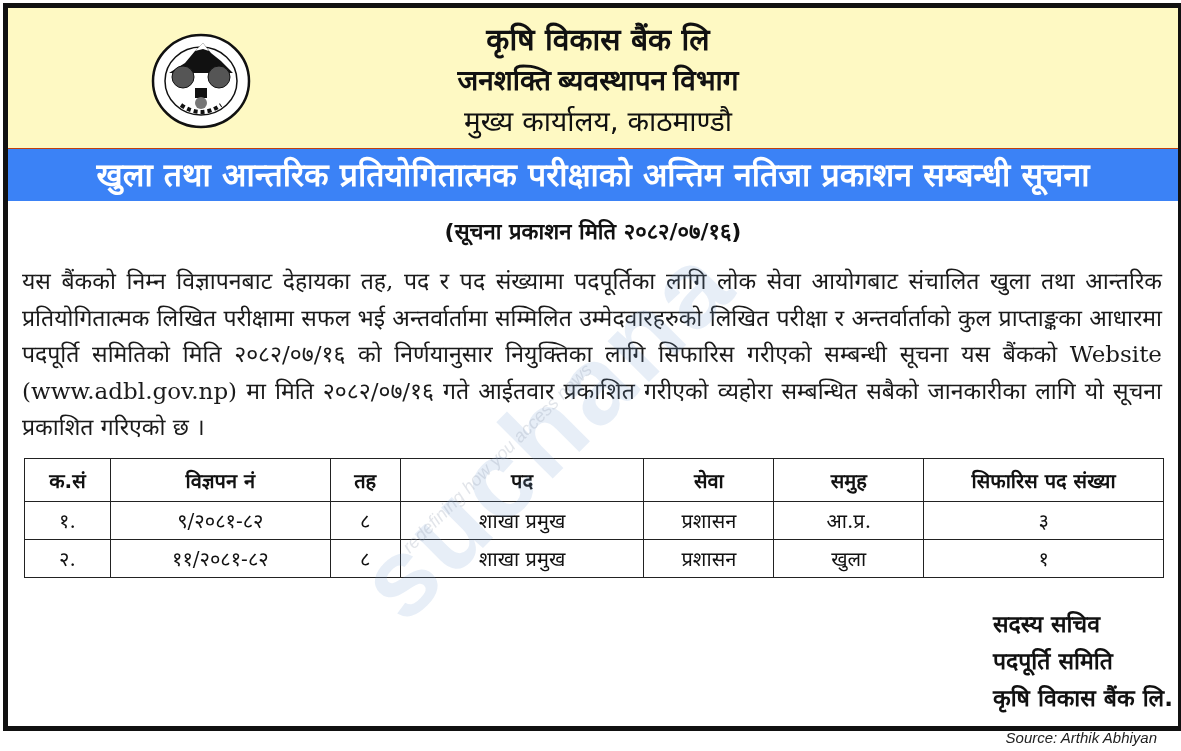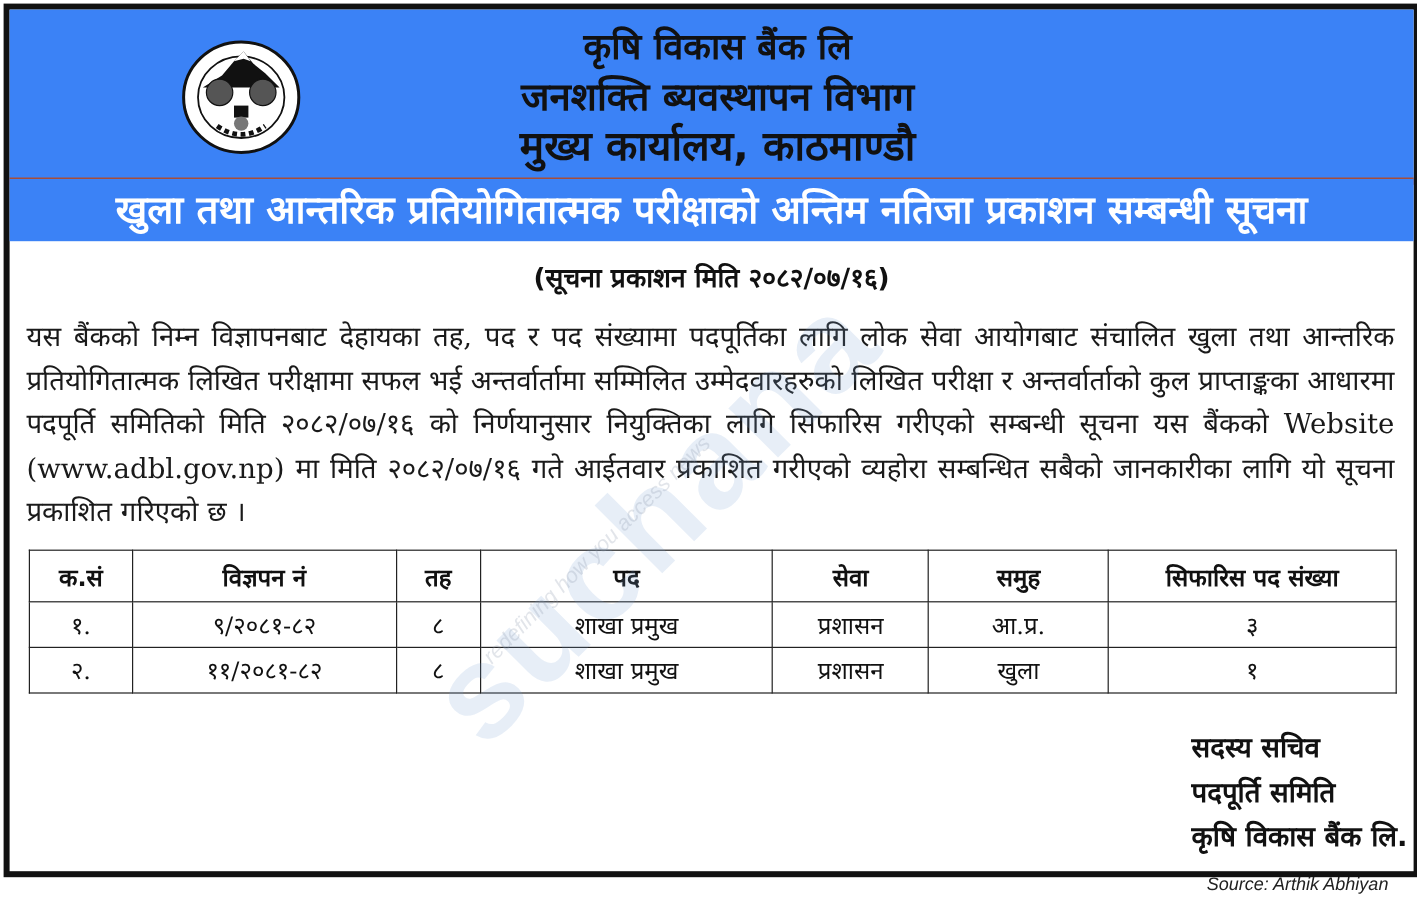--- a/index.html
+++ b/index.html
@@ -6,29 +6,29 @@
   body {
     width: 1181px; height: 751px; position: relative; overflow: hidden;
     font-family: "DejaVu Sans", sans-serif; color: #111;
   }
   .frame {
     position: absolute; left: 3px; top: 3px; width: 1170px; height: 718px;
     border: 5px solid #111; box-sizing: content-box; background: #fff;
   }
   .header {
     position: absolute; left: 0; top: 0; width: 1170px; height: 140px;
-    background: #3b82f6; border-bottom: 6px solid #c2410c;
+    background: #fef9c3; border-bottom: 6px solid #c2410c;
   }
   .logo {
     position: absolute; left: 143px; top: 25px; width: 100px; height: 96px;
   }
   .hdr-text { position: absolute; left: 380px; top: 12px; width: 420px; text-align: center; }
   .hdr-l1 { font-size: 30px; font-weight: bold; line-height: 40px; }
-  .hdr-l2 { font-size: 32px; font-weight: bold; line-height: 42px; }
-  .hdr-l3 { font-size: 34px; font-weight: bold; line-height: 40px; }
+  .hdr-l2 { font-size: 28px; font-weight: bold; line-height: 42px; font-family: Liberation Serif, serif; }
+  .hdr-l3 { font-size: 28px; font-weight: normal; line-height: 40px; }
   .title-bar {
     position: absolute; left: 0; top: 141px; width: 1170px; height: 52px;
     background: #3b82f6; color: #fff; text-align: center;
     font-size: 32px; font-weight: bold; line-height: 52px; white-space: nowrap;
   }
   .pub-date {
     position: absolute; left: 0; top: 207px; width: 1170px; text-align: center;
     font-size: 22px; font-weight: bold;
   }
   .para {

